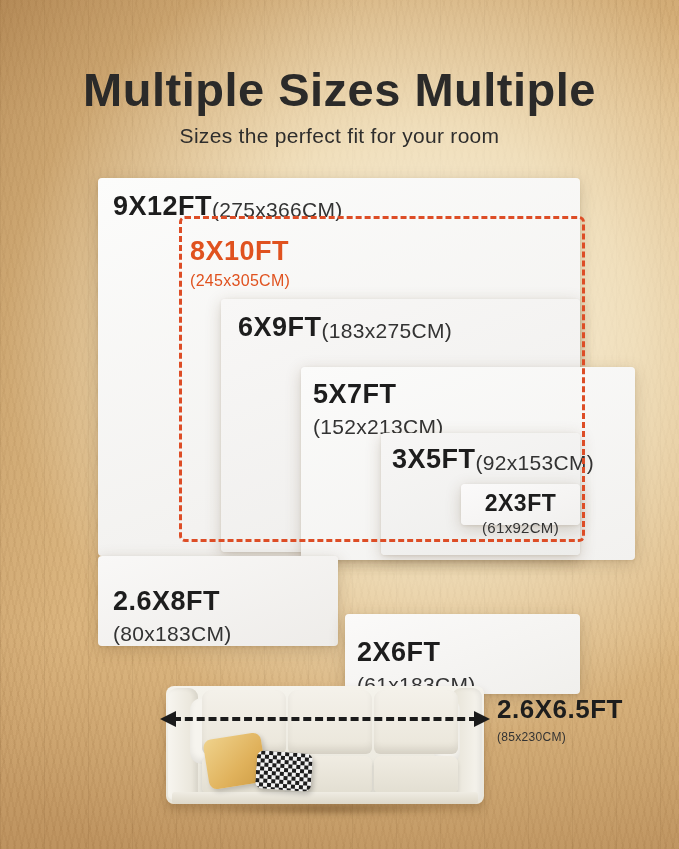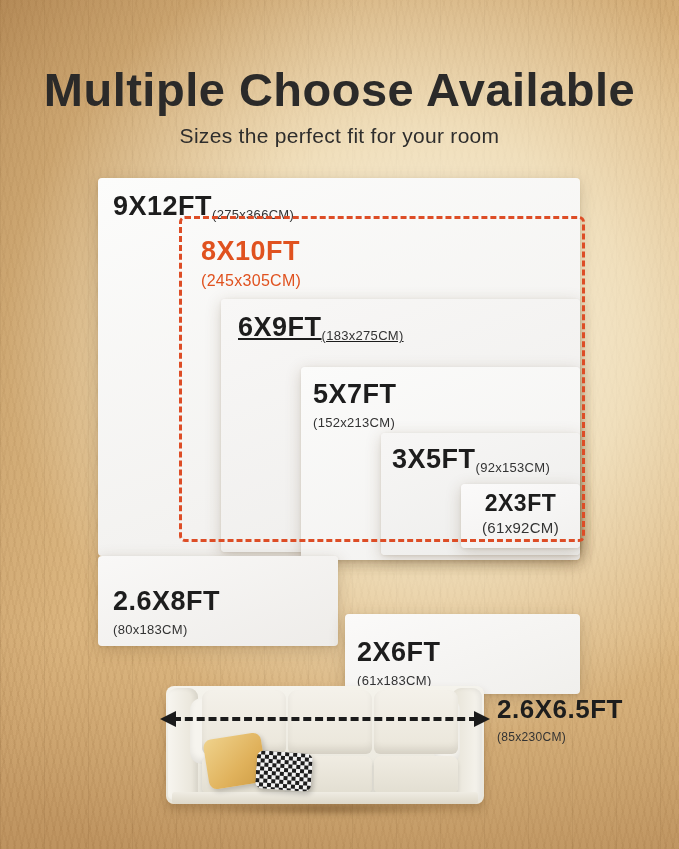--- a/index.html
+++ b/index.html
@@ -31,54 +31,54 @@
   }
 
   .panel{
     position:absolute; border-radius:4px;
     box-shadow:0 4px 16px rgba(95,70,35,0.22), 0 1px 3px rgba(95,70,35,0.12);
   }
   .p-9x12{ left:98px;  top:178px; width:482px; height:378px; z-index:1;
            background:linear-gradient(160deg,#fcfcfb 0%,#f3f2f0 70%,#edece9 100%); }
   .p-6x9 { left:221px; top:299px; width:359px; height:253px; z-index:2;
            background:linear-gradient(160deg,#f8f7f6,#eeedeb); }
-  .p-5x7 { left:301px; top:367px; width:279px; height:193px; z-index:3;
+  .p-5x7 { left:301px; top:367px; width:334px; height:193px; z-index:3;
            background:linear-gradient(160deg,#fbfbfa,#f2f1ef); }
   .p-3x5 { left:381px; top:433px; width:199px; height:122px; z-index:4;
            background:linear-gradient(160deg,#f7f6f5,#ededeb); }
-  .p-2x3 { left:461px; top:484px; width:119px; height:64px; z-index:5;
+  .p-2x3 { left:461px; top:484px; width:119px; height:41px; z-index:5;
            background:linear-gradient(160deg,#fbfafa,#f1f0ee); }
   .p-26x8{ left:98px;  top:556px; width:240px; height:90px; z-index:7;
            background:linear-gradient(160deg,#f9f8f7,#eeece9); }
   .p-2x6 { left:345px; top:566px; width:235px; height:80px; z-index:7;
            background:linear-gradient(160deg,#fbfaf9,#f0efec);margin-top:48px; }
 
   .dashed-rect{
     position:absolute; left:179px; top:216px; width:406px; height:326px;
     border:3px dashed #dd4d26; border-radius:6px; z-index:6; pointer-events:none;
   }
 
   .size-label{ display:flex; color:#1d1d1d; }
   .size-label .ft{ font-weight:bold; font-size:27px; letter-spacing:0.5px; }
-  .size-label .cm{ font-size:13px; color:#333; letter-spacing:0.3px; }
+  .size-label .cm{ font-size:21px; color:#333; letter-spacing:0.3px; }
   .row{ flex-direction:row; align-items:flex-end; }
   .stacked{ flex-direction:column; gap:5px; }
 
   .lbl-9x12{ padding:13px 0 0 15px; }
-  .lbl-6x9 { padding:13px 0 0 17px;text-decoration:underline; }
+  .lbl-6x9 { padding:13px 0 0 17px; }
   .lbl-5x7 { padding:12px 0 0 12px; }
   .lbl-3x5 { padding:11px 0 0 11px; }
   .lbl-2x3 { padding-top:6px; align-items:center; gap:2px; }
   .lbl-2x3 .ft{ font-size:23px; }
   .lbl-2x3 .cm{ font-size:15px; }
   .lbl-26x8{ padding:30px 0 0 15px; }
   .lbl-2x6 { padding:23px 0 0 12px; }
 
   .lbl-8x10{
-    position:absolute; left:19px; top:17px;
+    position:absolute; left:8px; top:17px;
   }
   .lbl-8x10 .ft{ color:#e0521f; }
   .lbl-8x10 .cm{ color:#e0521f; font-size:16px; }
 
   
   .sofa{ position:absolute; left:160px; top:680px; width:330px; height:140px; z-index:8; }
   .sofa-shadow{
     position:absolute; left:6px; right:6px; top:120px; height:18px; border-radius:50%;
     background:radial-gradient(50% 50% at 50% 50%, rgba(96,66,30,0.40), rgba(96,66,30,0) 75%);
     filter:blur(2px);
@@ -125,21 +125,21 @@
 
   .sofa-size-label{ position:absolute; left:497px; top:694px; z-index:8; }
   .sofa-size-label .ft{ font-size:26px; }
   .sofa-size-label .cm{ font-size:12px; }
 </style>
 </head>
 <body>
 
 <div class="stage">
 
-  <div class="title">Multiple Choose Available</div>
+  <div class="title">Multiple Sizes Multiple</div>
   <div class="subtitle">Sizes the perfect fit for your room</div>
 
   <div class="panel p-9x12">
     <div class="size-label row lbl-9x12">
       <span class="ft">9X12FT</span>
       <span class="cm">(275x366CM)</span>
     </div>
   </div>
 
   <div class="panel p-6x9">

